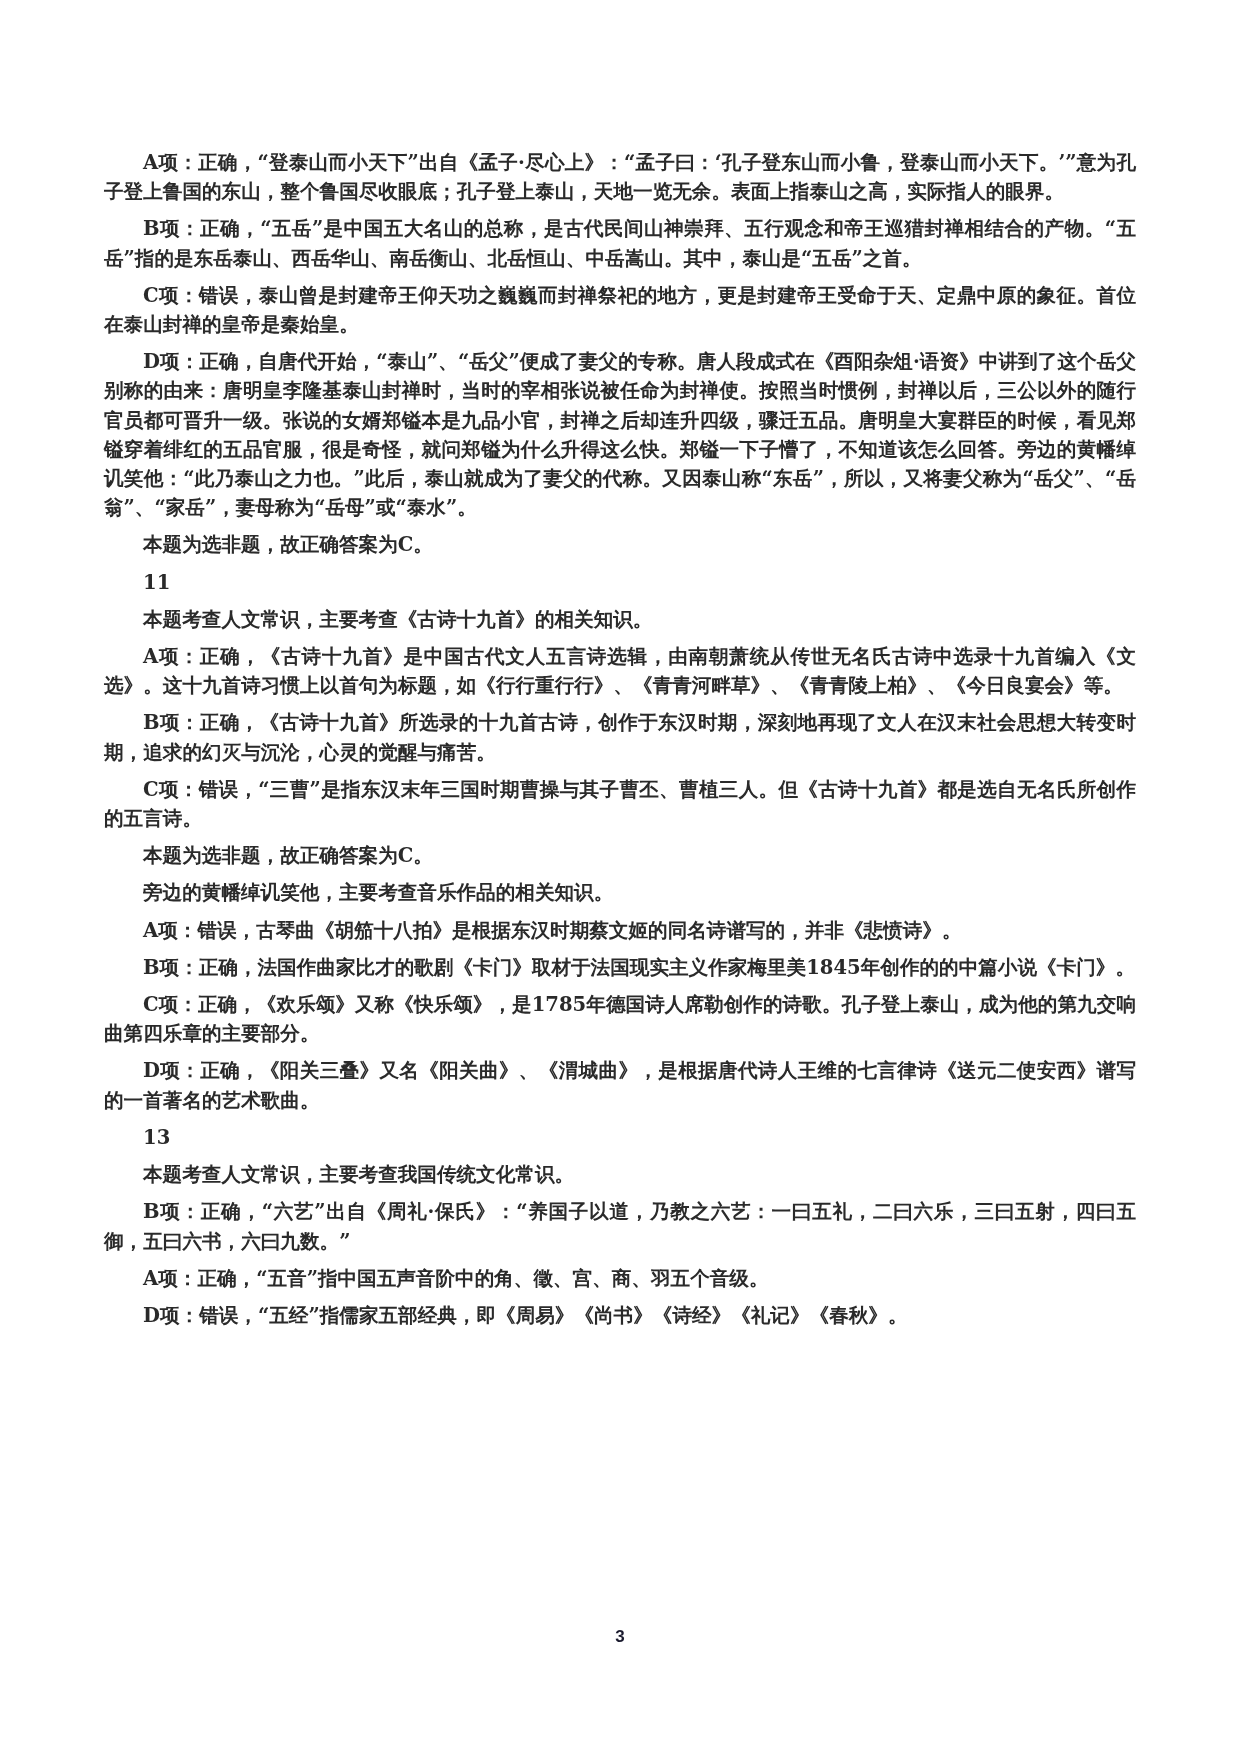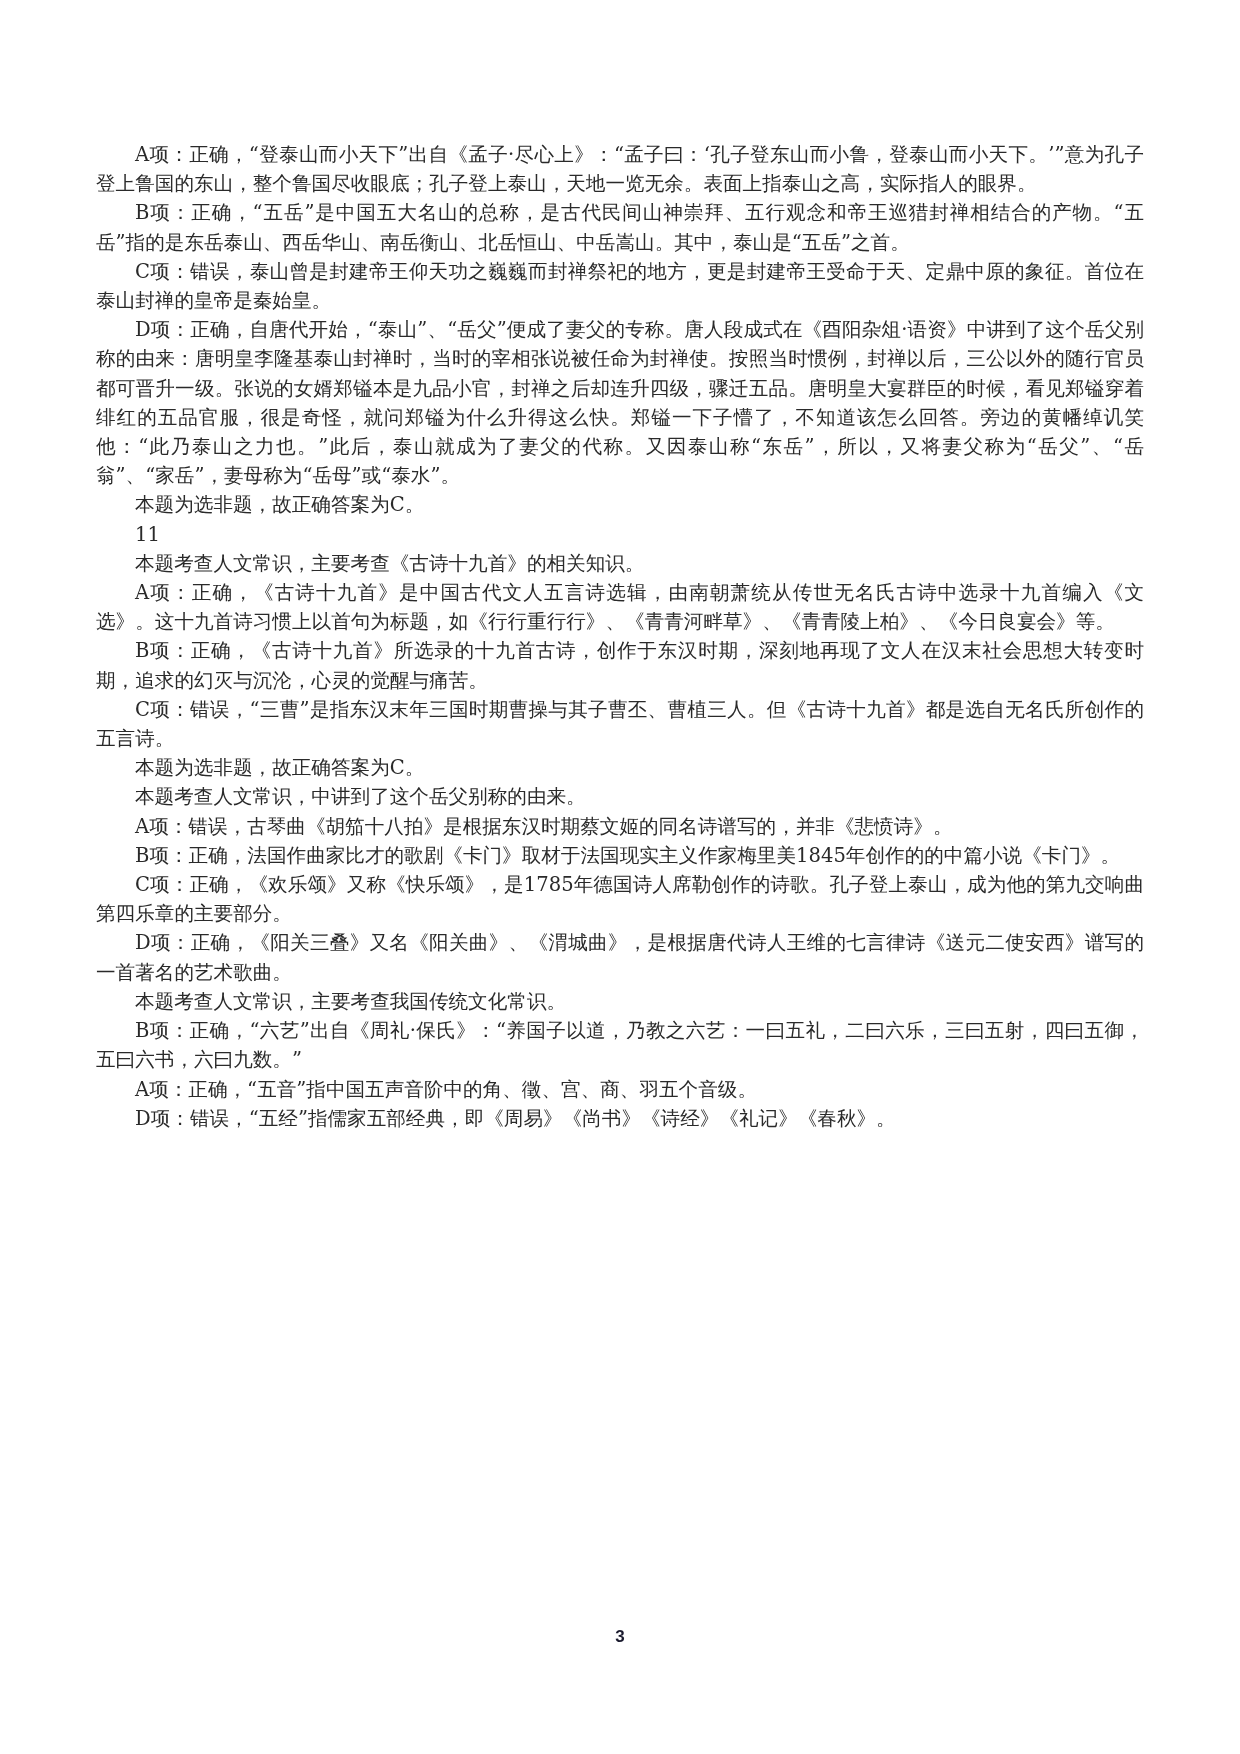--- a/index.html
+++ b/index.html
@@ -3,21 +3,21 @@
   <meta charset="utf-8">
   <style>
     html, body { margin: 0; padding: 0; background: #ffffff; }
     body { width: 1240px; height: 1754px; position: relative; overflow: hidden; }
     .page {
       position: absolute; left: 96px; top: 140px; width: 1048px;
       font-family: "DejaVu Serif", "Liberation Serif", serif;
       font-size: 19.6px; line-height: 29.2px; color: #2a2a2a;
       text-align: justify;
     }
-    .p { margin: 0; text-indent: 39px; }
+    .p { margin: 8px; text-indent: 39px; font-weight: bold; }
     .pagenum {
       position: absolute; left: 0; width: 1240px; top: 1627px;
       text-align: center; font-family: "Liberation Sans", sans-serif;
       font-size: 17px; font-weight: bold; color: #1a1a2e;
     }
   </style>
 </head>
 <body>
 
 <div class="page">
@@ -25,24 +25,25 @@
   <p class="p">B项：正确，“五岳”是中国五大名山的总称，是古代民间山神崇拜、五行观念和帝王巡猎封禅相结合的产物。“五岳”指的是东岳泰山、西岳华山、南岳衡山、北岳恒山、中岳嵩山。其中，泰山是“五岳”之首。</p>
   <p class="p">C项：错误，泰山曾是封建帝王仰天功之巍巍而封禅祭祀的地方，更是封建帝王受命于天、定鼎中原的象征。首位在泰山封禅的皇帝是秦始皇。</p>
   <p class="p">D项：正确，自唐代开始，“泰山”、“岳父”便成了妻父的专称。唐人段成式在《酉阳杂俎·语资》中讲到了这个岳父别称的由来：唐明皇李隆基泰山封禅时，当时的宰相张说被任命为封禅使。按照当时惯例，封禅以后，三公以外的随行官员都可晋升一级。张说的女婿郑镒本是九品小官，封禅之后却连升四级，骤迁五品。唐明皇大宴群臣的时候，看见郑镒穿着绯红的五品官服，很是奇怪，就问郑镒为什么升得这么快。郑镒一下子懵了，不知道该怎么回答。旁边的黄幡绰讥笑他：“此乃泰山之力也。”此后，泰山就成为了妻父的代称。又因泰山称“东岳”，所以，又将妻父称为“岳父”、“岳翁”、“家岳”，妻母称为“岳母”或“泰水”。</p>
   <p class="p">本题为选非题，故正确答案为C。</p>
   <p class="p">11</p>
   <p class="p">本题考查人文常识，主要考查《古诗十九首》的相关知识。</p>
   <p class="p">A项：正确，《古诗十九首》是中国古代文人五言诗选辑，由南朝萧统从传世无名氏古诗中选录十九首编入《文选》。这十九首诗习惯上以首句为标题，如《行行重行行》、《青青河畔草》、《青青陵上柏》、《今日良宴会》等。</p>
   <p class="p">B项：正确，《古诗十九首》所选录的十九首古诗，创作于东汉时期，深刻地再现了文人在汉末社会思想大转变时期，追求的幻灭与沉沦，心灵的觉醒与痛苦。</p>
   <p class="p">C项：错误，“三曹”是指东汉末年三国时期曹操与其子曹丕、曹植三人。但《古诗十九首》都是选自无名氏所创作的五言诗。</p>
   <p class="p">本题为选非题，故正确答案为C。</p>
-  <p class="p">本题考查人文常识，中讲到了这个岳父别称的由来。</p>
+  <p class="p">旁边的黄幡绰讥笑他，主要考查音乐作品的相关知识。</p>
   <p class="p">A项：错误，古琴曲《胡笳十八拍》是根据东汉时期蔡文姬的同名诗谱写的，并非《悲愤诗》。</p>
   <p class="p">B项：正确，法国作曲家比才的歌剧《卡门》取材于法国现实主义作家梅里美1845年创作的的中篇小说《卡门》。</p>
   <p class="p">C项：正确，《欢乐颂》又称《快乐颂》，是1785年德国诗人席勒创作的诗歌。孔子登上泰山，成为他的第九交响曲第四乐章的主要部分。</p>
   <p class="p">D项：正确，《阳关三叠》又名《阳关曲》、《渭城曲》，是根据唐代诗人王维的七言律诗《送元二使安西》谱写的一首著名的艺术歌曲。</p>
+  <p class="p">13</p>
   <p class="p">本题考查人文常识，主要考查我国传统文化常识。</p>
   <p class="p">B项：正确，“六艺”出自《周礼·保氏》：“养国子以道，乃教之六艺：一曰五礼，二曰六乐，三曰五射，四曰五御，五曰六书，六曰九数。”</p>
   <p class="p">A项：正确，“五音”指中国五声音阶中的角、徵、宫、商、羽五个音级。</p>
   <p class="p">D项：错误，“五经”指儒家五部经典，即《周易》《尚书》《诗经》《礼记》《春秋》。</p>
 </div>
 
 <div class="pagenum">3</div>
 
 </body></html>

